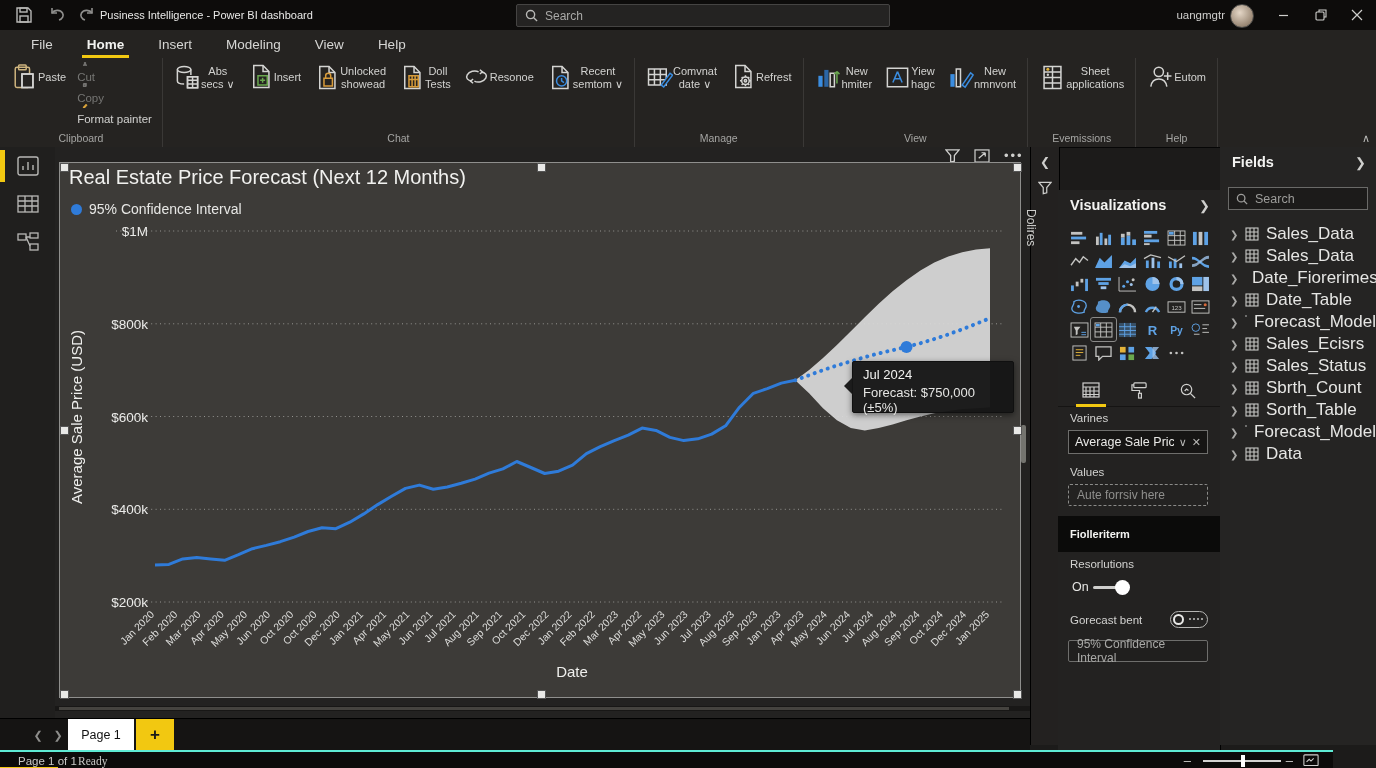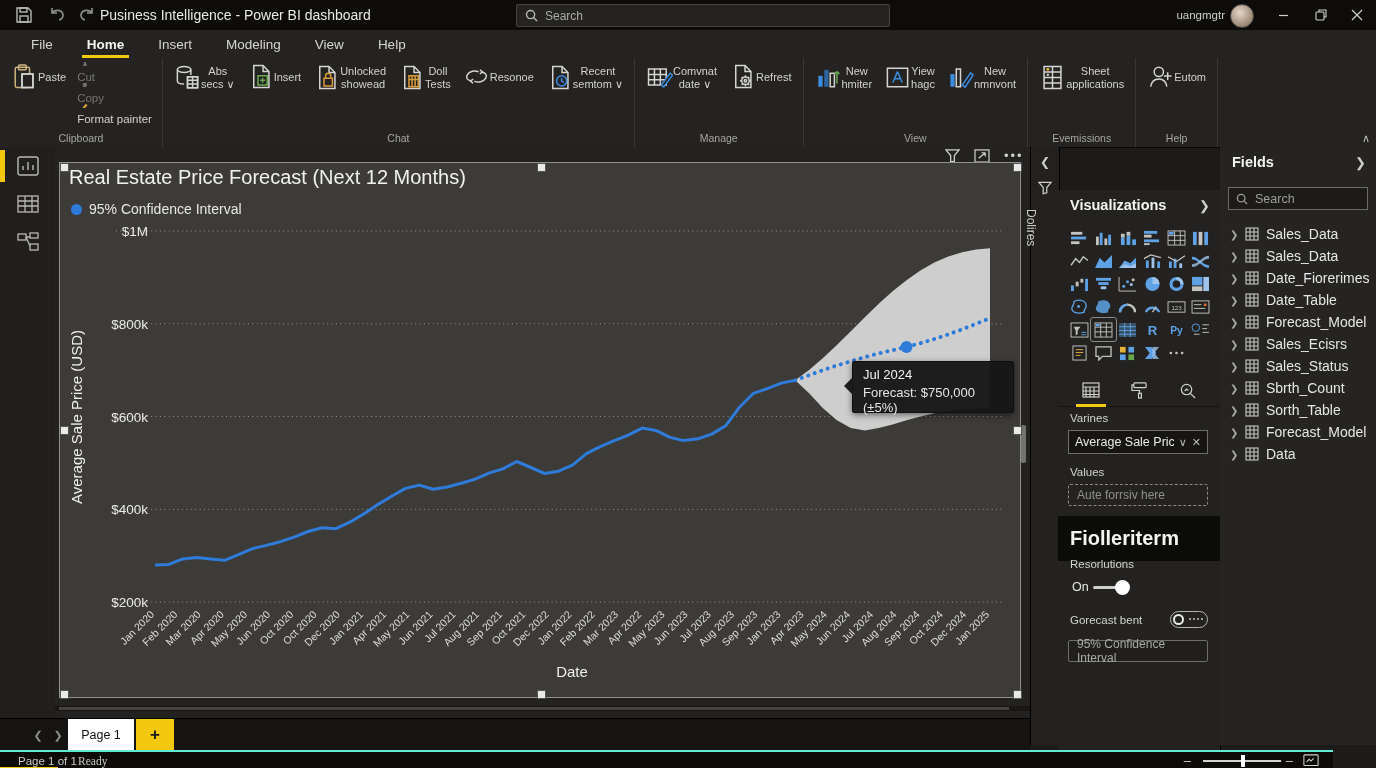--- a/index.html
+++ b/index.html
@@ -4,21 +4,21 @@
 <style>
   html,body{margin:0;padding:0;}
   body{width:1376px;height:768px;position:relative;overflow:hidden;background:#1c1b1a;
        font-family:"Liberation Sans",sans-serif;color:#d8d8d6;-webkit-font-smoothing:antialiased;}
   .abs{position:absolute;}
   svg{display:block;}
 
   
   #titlebar{left:0;top:0;width:1376px;height:30px;background:#0d0c0b;}
   #titlebar .tb-ic{position:absolute;top:5px;width:20px;height:20px;color:#b9b9b7;}
-  #app-title{position:absolute;left:100px;top:0;line-height:30px;font-size:14px;color:#e9e9e7;}
+  #app-title{position:absolute;left:100px;top:0;line-height:30px;font-size:11px;color:#e9e9e7;}
   #top-search{position:absolute;left:516px;top:4px;width:356px;height:21px;background:#242322;
       border:1px solid #454443;border-radius:2px;display:flex;align-items:center;gap:7px;padding:0 8px;}
   #top-search .ph{font-size:12px;color:#a9a9a7;}
   #user-name{position:absolute;right:151px;top:0;line-height:30px;font-size:11.5px;color:#cfcfcd;}
   #avatar{position:absolute;right:122px;top:4px;width:22px;height:22px;border-radius:50%;
       background:radial-gradient(circle at 40% 35%,#e4d6c6,#9a8875 70%,#6d5f50);border:1px solid #4a4a48;}
   .win-btn{position:absolute;top:0;width:34px;height:30px;display:flex;align-items:center;justify-content:center;color:#cfcfcd;}
   #btn-min{right:76px;} #btn-restore{right:38px;} #btn-close{right:2px;}
 
   
@@ -91,42 +91,42 @@
   #viz-tabs{position:absolute;left:0;top:184px;width:162px;height:32px;display:flex;align-items:center;gap:26px;padding-left:22px;border-bottom:1px solid #151413;}
   .viz-tab{position:relative;color:#cfcfcd;width:22px;height:22px;display:flex;align-items:center;justify-content:center;}
   .viz-tab.active::after{content:"";position:absolute;left:-4px;right:-4px;bottom:-6px;height:3px;background:#f2c811;}
   .sec-label{position:absolute;left:12px;font-size:11.5px;color:#d2d2d0;}
   #dd-field{position:absolute;left:10px;top:240px;width:140px;height:24px;background:#161514;border:1px solid #6e6e6c;
      display:flex;align-items:center;box-sizing:border-box;padding:0 6px;}
   #dd-field .val{flex:1;font-size:12.5px;color:#e9e9e7;white-space:nowrap;overflow:hidden;}
   #dd-field .sym{color:#b9b9b7;font-size:11px;margin-left:5px;}
   #values-ph{position:absolute;left:10px;top:294px;width:140px;height:22px;border:1px dashed #8a8a88;border-radius:2px;
      box-sizing:border-box;display:flex;align-items:center;padding:0 8px;font-size:12px;color:#8f8f8d;}
-  #fmt-header{position:absolute;left:0;top:326px;width:162px;height:45px;background:#0b0b0a;display:flex;align-items:center;
-     padding-left:12px;box-sizing:border-box;font-size:20px;font-weight:bold;color:#f4f4f2;}
+  #fmt-header{position:absolute;left:0;top:326px;width:162px;height:36px;background:#0b0b0a;display:flex;align-items:center;
+     padding-left:12px;box-sizing:border-box;font-size:11px;font-weight:bold;color:#f4f4f2;}
   #toggle-row{position:absolute;left:14px;top:390px;display:flex;align-items:center;gap:4px;}
   #toggle-row .on{font-size:12.5px;color:#e5e5e3;}
   #toggle-track{position:relative;width:30px;height:3px;background:#cfcfcd;border-radius:2px;}
   #toggle-knob{position:absolute;right:-7px;top:-6px;width:15px;height:15px;border-radius:50%;background:#fff;}
   #pill-toggle{position:absolute;right:12px;top:421px;width:36px;height:15px;border:1px solid #b5b5b3;border-radius:9px;}
   #pill-toggle .knob{position:absolute;left:2px;top:2px;width:11px;height:11px;border-radius:50%;border:2px solid #e9e9e7;box-sizing:border-box;}
   #pill-toggle .dashes{position:absolute;right:4px;top:6px;width:14px;height:2px;background:repeating-linear-gradient(90deg,#9a9a98 0 2px,transparent 2px 4px);}
   #interval-box{position:absolute;left:10px;top:450px;width:140px;height:22px;border:1px solid #6e6e6c;border-radius:2px;
      box-sizing:border-box;display:flex;align-items:center;padding:0 8px;font-size:12px;color:#a9a9a7;background:#201f1e;}
 
   
   #fields-panel{left:1220px;top:147px;width:156px;height:598px;background:#252423;}
   #fields-search{position:absolute;left:8px;top:40px;width:140px;height:23px;background:#1c1b1a;border:1px solid #6a6a68;
      box-sizing:border-box;display:flex;align-items:center;gap:7px;padding:0 7px;}
   #fields-search .ph{font-size:12.5px;color:#9d9d9b;}
   #fields-list{position:absolute;left:0;top:76px;width:156px;}
   .field-item{display:flex;align-items:center;height:22px;padding-left:10px;gap:7px;}
   .field-item .chev{color:#a9a9a7;font-size:10px;width:8px;}
   .field-item .f-ic{color:#c9c9c7;width:14px;height:14px;}
-  .field-item .lbl{font-size:14px;color:#e6e6e4;}
+  .field-item .lbl{font-size:17px;color:#e6e6e4;}
 
   
   #pages-bar{left:0;top:718px;width:1030px;height:32px;background:#151413;border-top:1px solid #000;display:flex;align-items:stretch;}
   .pg-nav{width:20px;display:flex;align-items:center;justify-content:center;color:#8d8d8b;font-size:11px;}
   #pg-nav-wrap{margin-left:28px;display:flex;}
   #page-tab{width:66px;background:#ffffff;color:#111;display:flex;align-items:center;justify-content:center;font-size:12.5px;}
   #page-add{width:38px;background:#f2c811;color:#1a1a1a;display:flex;align-items:center;justify-content:center;font-size:17px;font-weight:bold;margin-left:2px;}
   #statusbar{left:0;top:750px;width:1333px;height:18px;background:#0c0b0a;border-top:2px solid #5eead4;}
   #statusbar .txt{position:absolute;top:0;line-height:18px;font-size:11.5px;color:#c9c9c7;}
   #status-page{left:18px;} #status-ready{left:78px;font-family:Liberation Serif, serif;}

